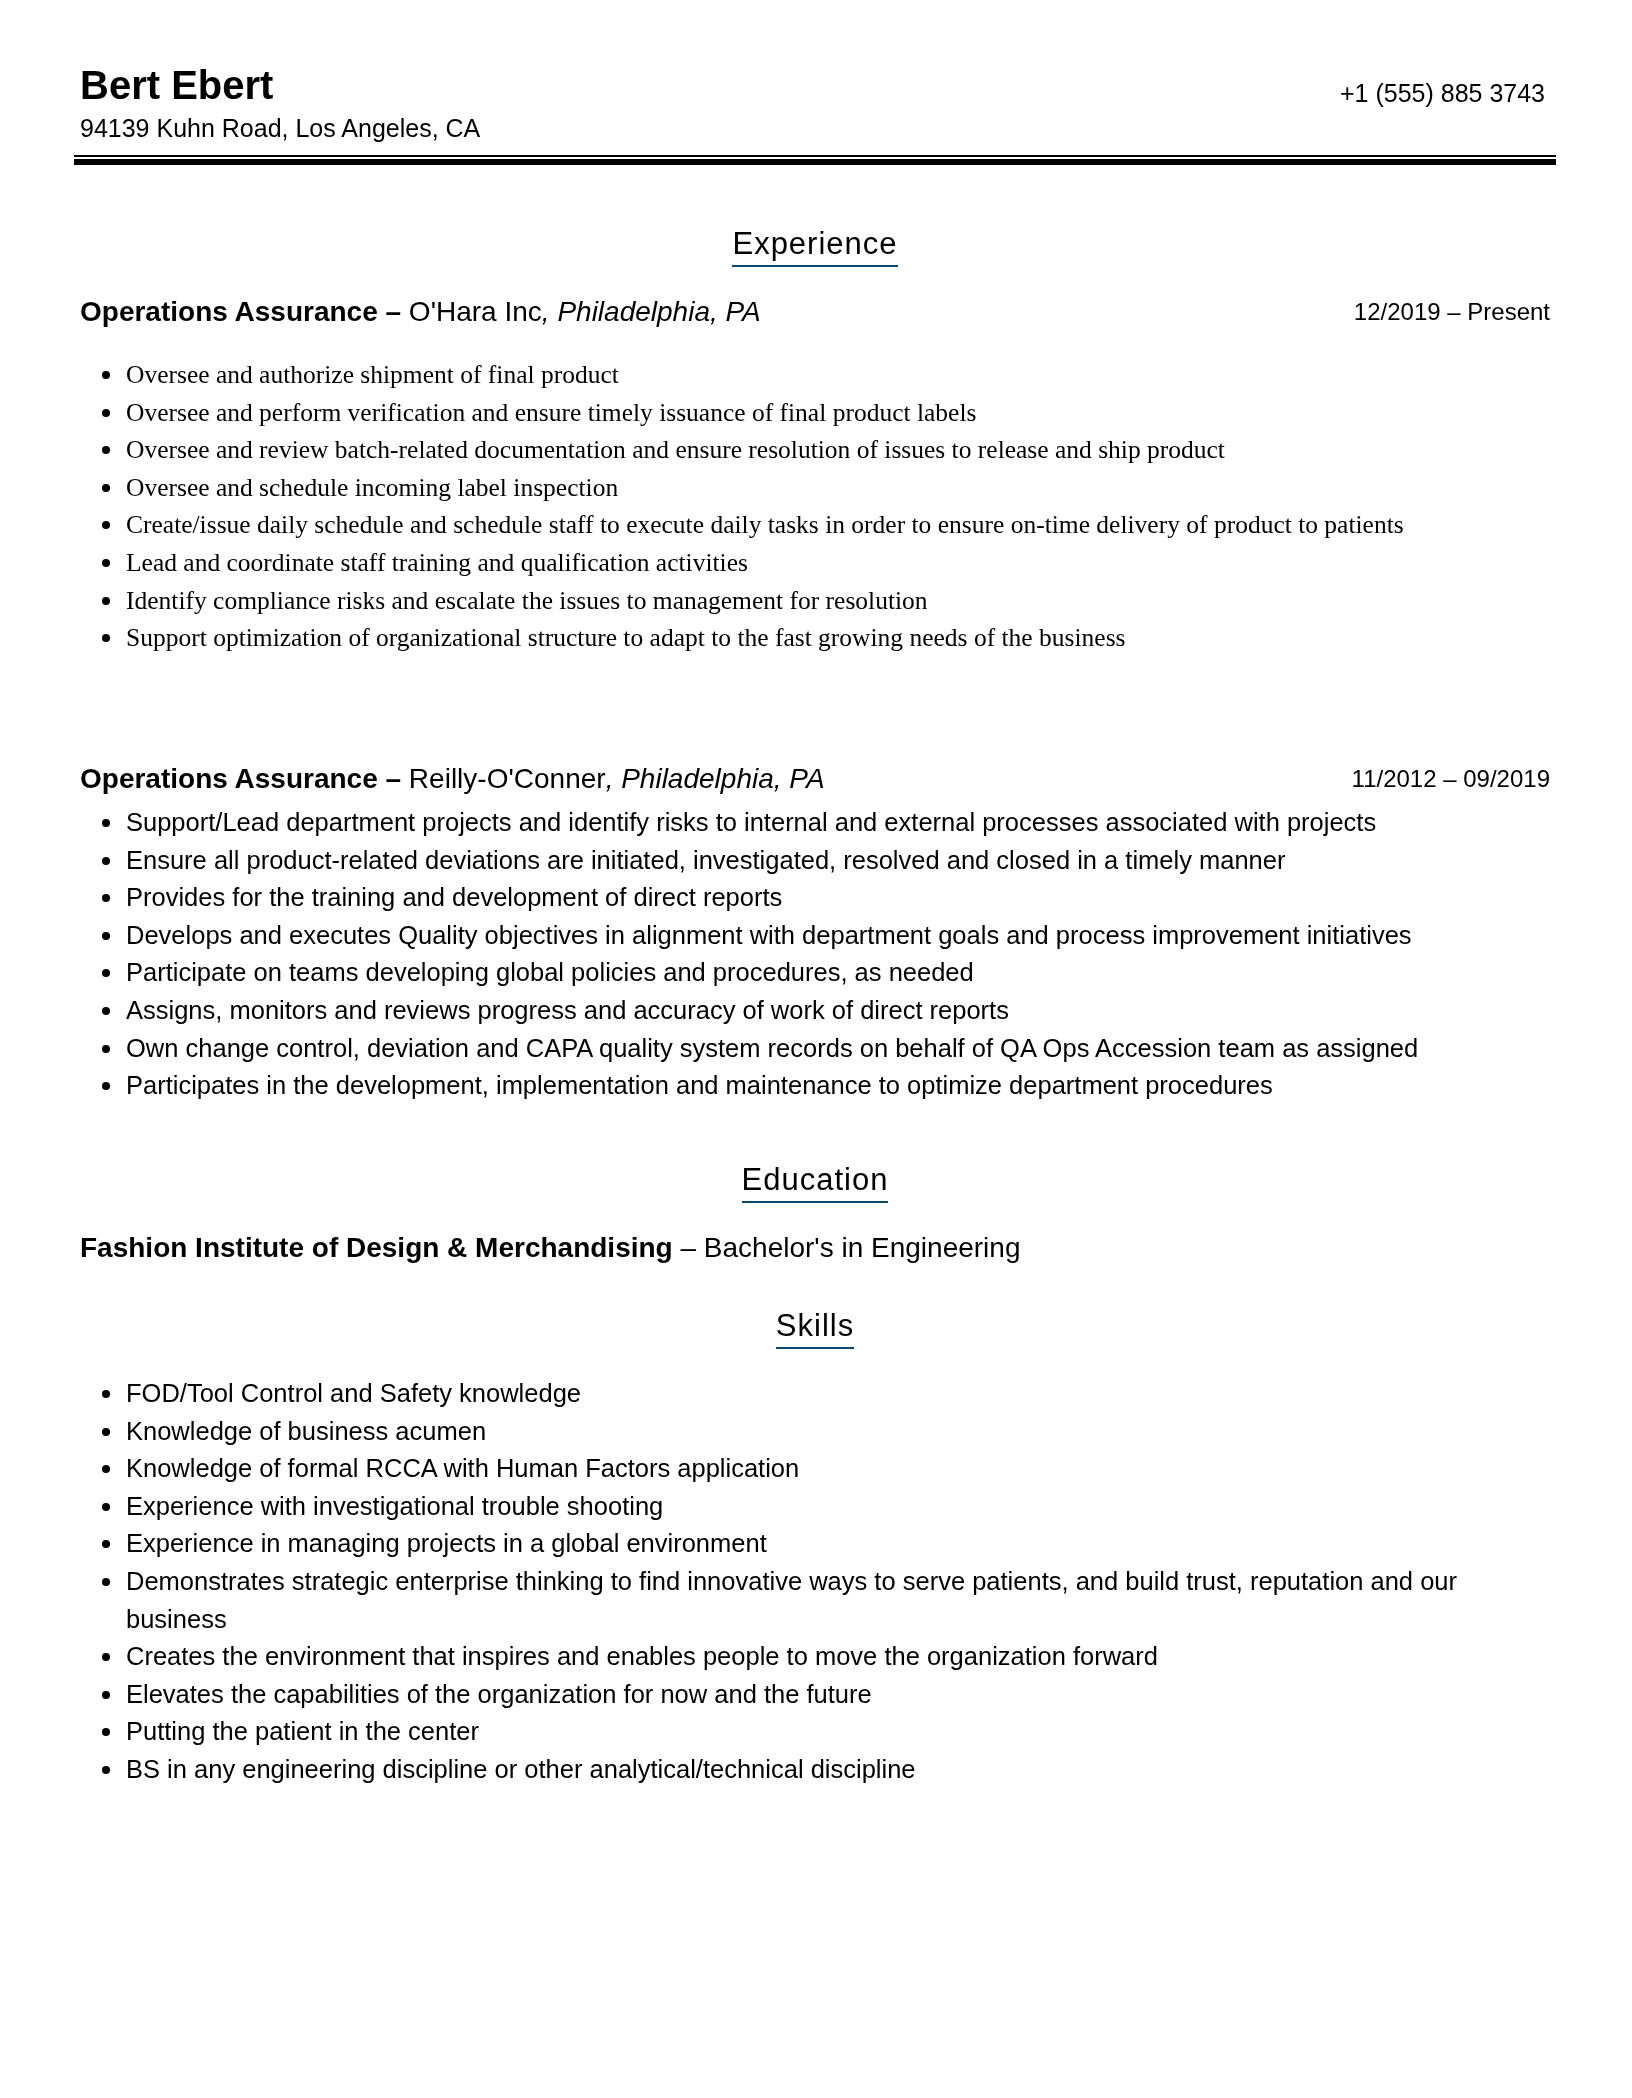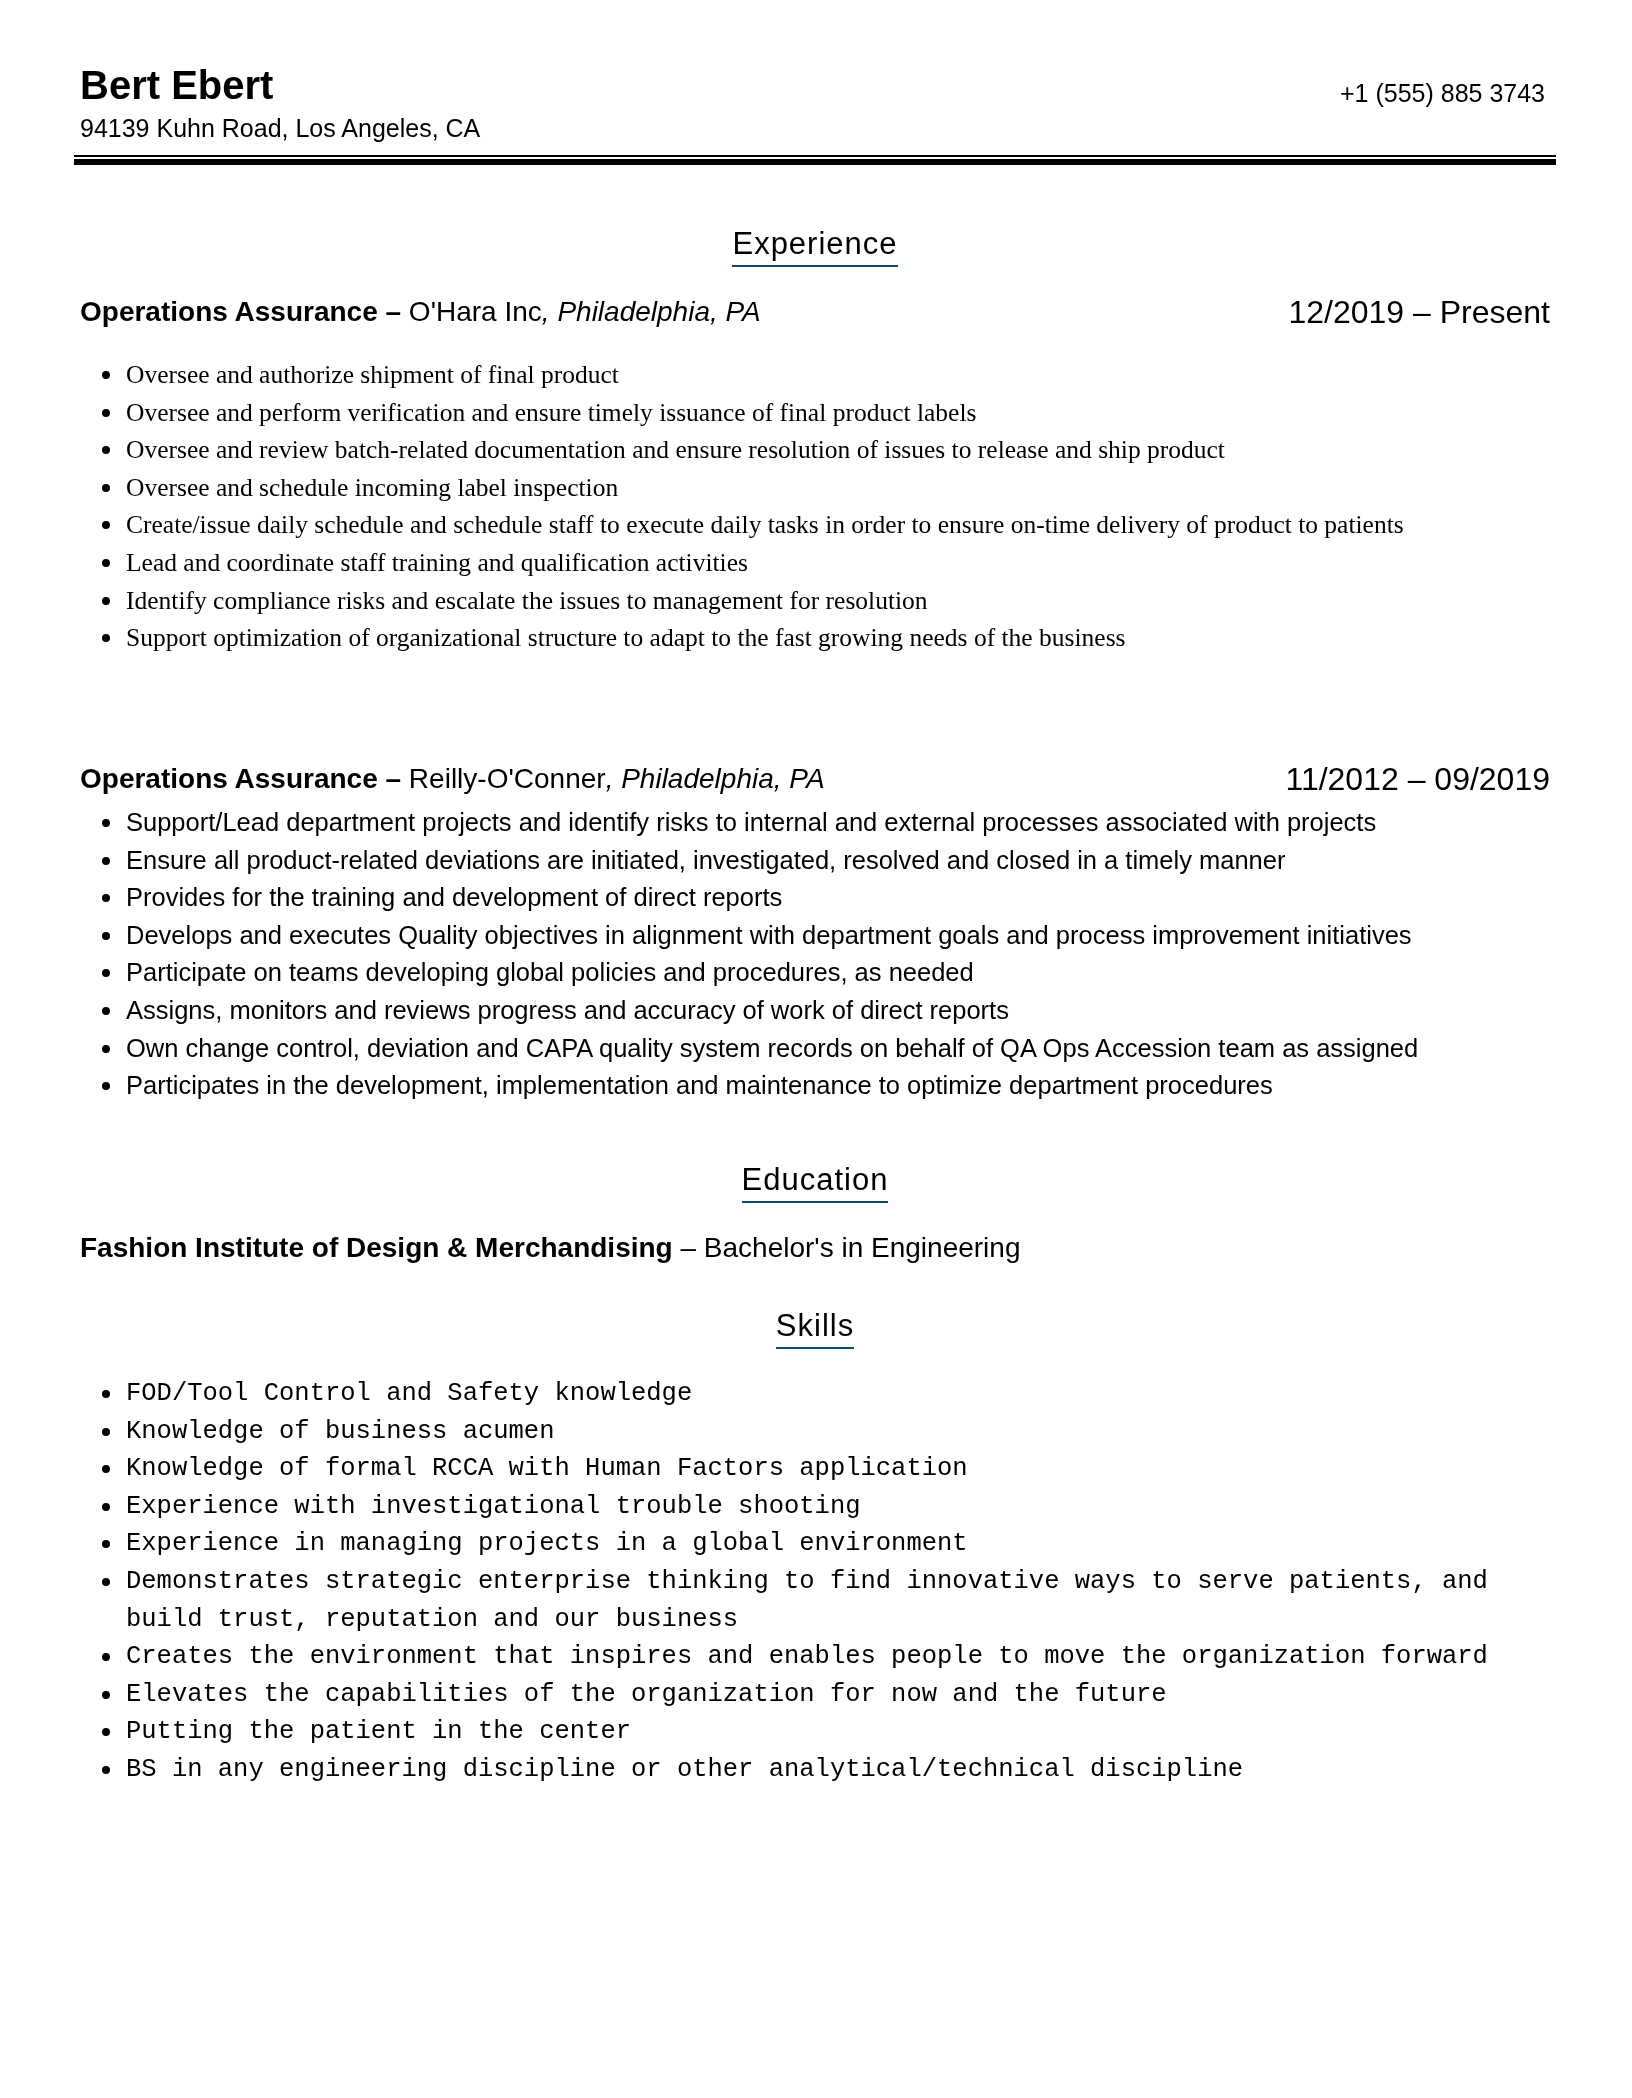--- a/index.html
+++ b/index.html
@@ -9,21 +9,21 @@
   .name { position:absolute; left:0; top:0; font-size:40px; font-weight:bold; line-height:50px; }
   .address { position:absolute; left:0; top:52px; font-size:25px; line-height:32px; }
   .phone { position:absolute; right:5px; top:17px; font-size:25px; line-height:32px; }
   .rule-thin { position:absolute; left:-6px; top:155px; width:1482px; height:2px; background:#000; }
   .rule-thick { position:absolute; left:-6px; top:159px; width:1482px; height:6px; background:#000; }
   .section-title { position:absolute; left:0; width:1470px; text-align:center; font-size:31px; letter-spacing:1px; line-height:40px; }
   .section-title span { display:inline-block; border-bottom:2px solid #0c4a6e; padding-bottom:1px; }
   .job-head { position:absolute; left:0; width:1470px; font-size:28px; line-height:36px; }
   .job-head .title { font-weight:bold; }
   .job-head .loc { font-style:italic; }
-  .job-head .dates { position:absolute; right:0; top:0; font-size:32px; }
+  .job-head .dates { position:absolute; right:0; top:0; font-size:24px; }
   ul.bullets { position:absolute; left:0; width:1470px; margin:0; padding:0; list-style:none; font-size:25.5px; line-height:37.6px; }
   ul.bullets li { position:relative; padding-left:46px; }
   ul.bullets li::before { content:""; position:absolute; left:22px; top:15px; width:8px; height:8px; border-radius:50%; background:#000; }
   .edu { position:absolute; left:0; font-size:28px; line-height:36px; }
   .edu b { font-weight:bold; }
 </style>
 </head>
 <body>
 
 <div class="page">
@@ -69,21 +69,21 @@
   </ul>
 
   <div class="section-title" style="top:1160px;"><span>Education</span></div>
 
   <div class="edu" style="top:1230px;">
     <b>Fashion Institute of Design &amp; Merchandising</b><span> – Bachelor's in Engineering</span>
   </div>
 
   <div class="section-title" style="top:1306px;"><span>Skills</span></div>
 
-  <ul class="bullets" style="top:1375px;font-family:Liberation Mono, monospace;">
+  <ul class="bullets" style="top:1375px;">
     <li>FOD/Tool Control and Safety knowledge</li>
     <li>Knowledge of business acumen</li>
     <li>Knowledge of formal RCCA with Human Factors application</li>
     <li>Experience with investigational trouble shooting</li>
     <li>Experience in managing projects in a global environment</li>
     <li>Demonstrates strategic enterprise thinking to find innovative ways to serve patients, and build trust, reputation and our business</li>
     <li>Creates the environment that inspires and enables people to move the organization forward</li>
     <li>Elevates the capabilities of the organization for now and the future</li>
     <li>Putting the patient in the center</li>
     <li>BS in any engineering discipline or other analytical/technical discipline</li>

